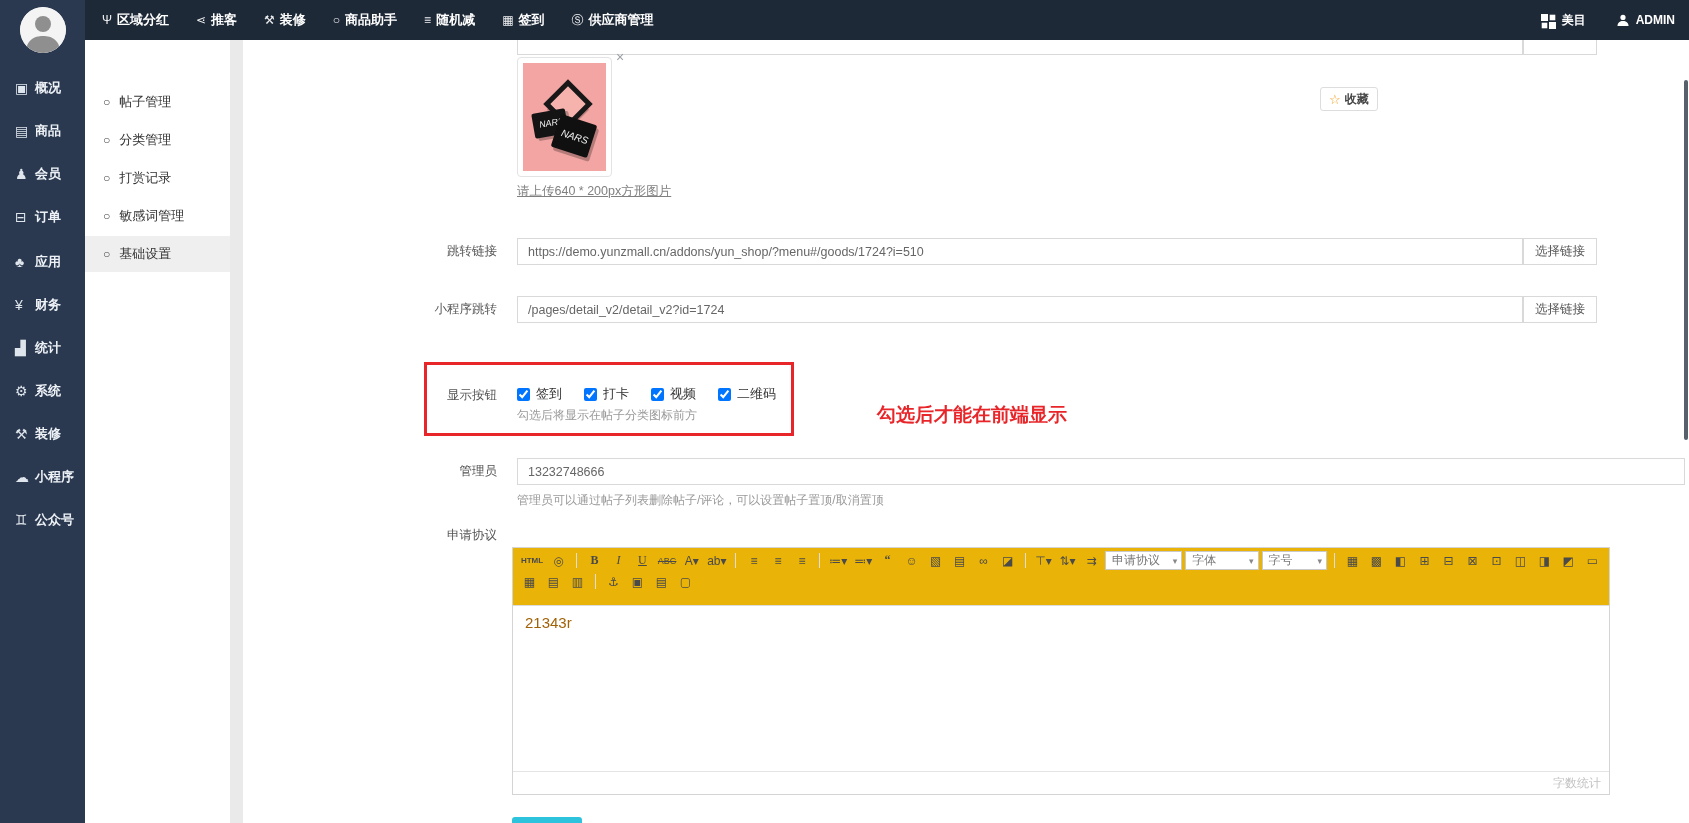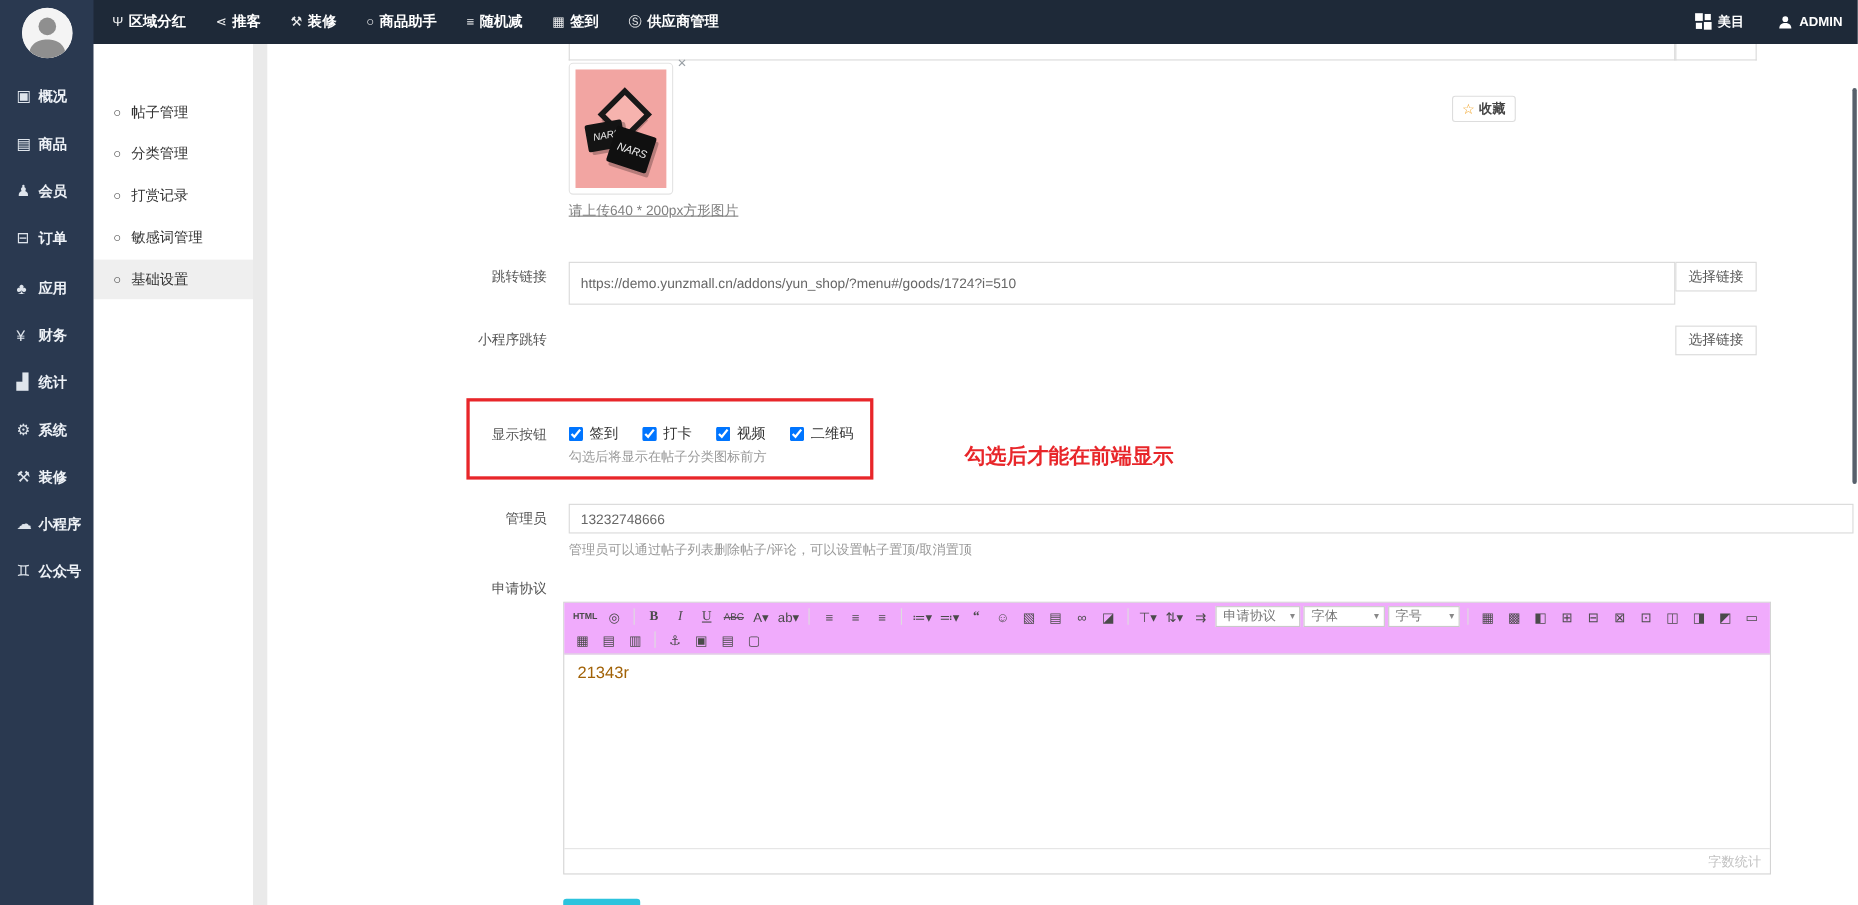--- a/index.html
+++ b/index.html
@@ -4,21 +4,21 @@
 <style>
   html,body{margin:0;padding:0;background:#fff;font-family:"Liberation Sans","DejaVu Sans",sans-serif;}
   #app{position:relative;width:1689px;height:823px;overflow:hidden;background:#fff;}
 
   
   .navbar{position:absolute;left:0;top:0;width:1689px;height:40px;background:#1e2938;z-index:2;display:flex;align-items:center;}
   .nav-left{display:flex;align-items:center;gap:27px;padding-left:102px;}
   .nav-item{display:flex;align-items:center;gap:5px;color:#fff;font-size:13px;font-weight:bold;cursor:pointer;white-space:nowrap;}
   .nav-ic{font-size:12px;opacity:.92;font-weight:normal;}
   .nav-right{position:absolute;right:14px;top:0;height:40px;display:flex;align-items:center;gap:30px;}
-  .nav-rt{display:flex;align-items:flex-start;gap:6px;color:#fff;font-size:12px;font-weight:bold;cursor:pointer;}
+  .nav-rt{display:flex;align-items:flex-end;gap:6px;color:#fff;font-size:12px;font-weight:bold;cursor:pointer;}
   .grid-ic{display:grid;grid-template-columns:7px 7px;grid-template-rows:7px 7px;gap:1px;}
   .grid-ic i{background:#fff;display:block;}
   .grid-ic i.sm{transform:scale(.8);}
 
   
   .rail{position:absolute;left:0;top:0;width:85px;height:823px;background:#2a3950;z-index:3;}
   .avatar{position:absolute;left:20px;top:7px;width:46px;height:46px;border-radius:50%;background:#f2f2f2;overflow:hidden;}
   .rail-item{position:absolute;left:0;width:85px;height:43px;display:flex;align-items:center;padding-left:15px;box-sizing:border-box;cursor:pointer;color:#eef2f7;}
   .rail-ic{width:20px;font-size:14px;color:#dfe5ec;}
   .rail-lb{font-size:13px;font-weight:bold;white-space:nowrap;}
@@ -49,21 +49,21 @@
 
   .red-box{position:absolute;left:424px;top:362px;width:370px;height:74px;box-sizing:border-box;border:3px solid #e8262a;}
   .cbx-row{position:absolute;left:517px;top:385px;display:flex;align-items:center;gap:22px;}
   .cbx-item{display:flex;align-items:center;gap:6px;}
   .cbx-item input{width:13px;height:13px;margin:0;}
   .cbx-lb{font-size:13px;color:#333;}
   .red-note{position:absolute;left:877px;top:402px;font-size:19px;font-weight:bold;color:#e8262a;white-space:nowrap;}
 
   
   .editor{position:absolute;left:512px;top:547px;width:1098px;height:248px;box-sizing:border-box;border:1px solid #d4d4d4;background:#fff;display:flex;flex-direction:column;}
-  .ed-toolbar{padding:2px 6px 2px;border-bottom:1px solid #dcdcdc;background:#f0abfc;}
+  .ed-toolbar{padding:2px 6px 13px;border-bottom:1px solid #dcdcdc;background:#eab308;}
   .ed-row{display:flex;align-items:center;gap:3px;height:21px;}
   .ed-i{min-width:17px;height:18px;display:flex;align-items:center;justify-content:center;font-size:12px;color:#4a4a4a;padding:0 2px;cursor:pointer;border-radius:2px;white-space:nowrap;}
   .ed-i.tiny{font-size:8px;font-weight:bold;letter-spacing:0;}
   .ed-i.b{font-weight:bold;font-family:"Liberation Serif",serif;}
   .ed-i.i{font-style:italic;font-family:"Liberation Serif",serif;}
   .ed-i.u{text-decoration:underline;font-family:"Liberation Serif",serif;}
   .ed-i.st{text-decoration:line-through;font-size:9px;}
   .ed-sep{width:1px;height:15px;background:#ddd;margin:0 4px;}
   .ed-dd{display:flex;align-items:center;justify-content:space-between;box-sizing:border-box;border:1px solid #c9c9c9;height:19px;padding:0 4px 0 6px;font-size:12px;color:#777;cursor:pointer;background:#fff;}
   .ed-dd .caret{font-size:9px;color:#888;margin-left:4px;}
@@ -227,24 +227,25 @@
   </div>
   <span class="close-x">×</span>
   <div class="caption">请上传640 * 200px方形图片</div>
 
   <div class="fav-btn">
     <span class="fav-star">☆</span>
     <span class="fav-lb">收藏</span>
   </div>
 
   <div class="lbl" style="top:238px;line-height:27px;">跳转链接</div>
-  <input class="inp" style="left: 517px; top: 238px; width: 1006px; height: 39px;" value="https://demo.yunzmall.cn/addons/yun_shop/?menu#/goods/1724?i=510">
+  <input class="inp" style="left: 517px; top: 238px; width: 1006px; height: 27px;" value="https://demo.yunzmall.cn/addons/yun_shop/?menu#/goods/1724?i=510">
   <div class="btn-append" style="left:1523px;top:238px;width:74px;height:27px;">选择链接</div>
 
   <div class="lbl" style="top:296px;line-height:27px;">小程序跳转</div>
+  <input class="inp" style="left: 517px; top: 296px; width: 1006px; height: 27px;" value="/pages/detail_v2/detail_v2?id=1724">
   <div class="btn-append" style="left:1523px;top:296px;width:74px;height:27px;">选择链接</div>
 
   <div class="red-box"></div>
   <div class="lbl" style="top:386px;line-height:18px;">显示按钮</div>
   <div class="cbx-row">
     <label class="cbx-item">
       <input type="checkbox" checked="checked" style="">
       <span class="cbx-lb">签到</span>
     </label>
     <label class="cbx-item">

